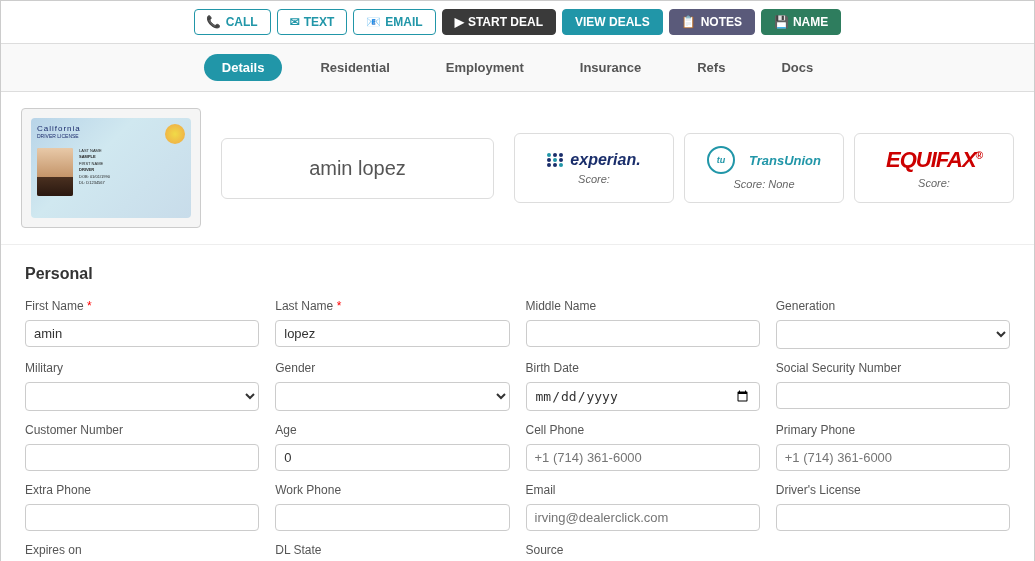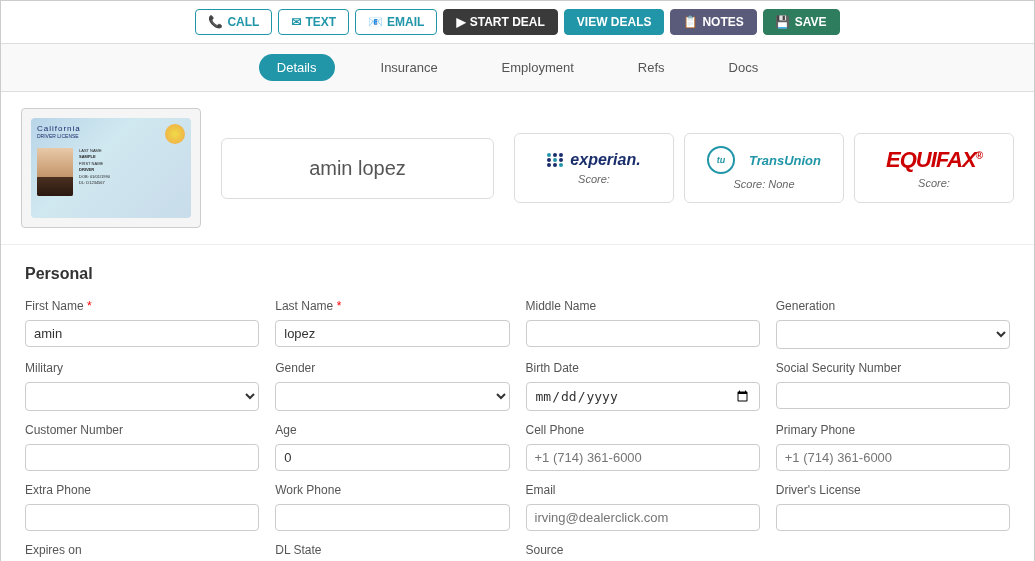--- a/index.html
+++ b/index.html
@@ -10,21 +10,21 @@
     
     .top-bar { background: #fff; display: flex; justify-content: center; align-items: center; padding: 8px 0; gap: 6px; border-bottom: 1px solid #ddd; }
     .top-bar-btn { display: flex; align-items: center; gap: 4px; padding: 5px 12px; border-radius: 4px; border: none; cursor: pointer; font-size: 12px; font-weight: bold; }
     .btn-outline { border: 1px solid #2196a8; color: #2196a8; background: #fff; }
     .btn-dark { background: #3a3a3a; color: #fff; border: 1px solid #3a3a3a; }
     .btn-teal { background: #2196a8; color: #fff; border: 1px solid #2196a8; }
     .btn-green { background: #2e7d5e; color: #fff; border: 1px solid #2e7d5e; }
     .btn-notes { background: #5a5a7a; color: #fff; border: 1px solid #5a5a7a; }
 
     
-    .nav-tabs { display: flex; justify-content: center; align-items: center; padding: 10px 0; gap: 28px; border-bottom: 1px solid #ddd; background: #f9f9f9; }
+    .nav-tabs { display: flex; justify-content: center; align-items: center; padding: 10px 0; gap: 20px; border-bottom: 1px solid #ddd; background: #f9f9f9; font-weight: bold; }
     .nav-tab { padding: 6px 18px; border-radius: 20px; cursor: pointer; font-size: 13px; color: #555; }
     .nav-tab.active { background: #2196a8; color: #fff; }
 
     
     .profile-header { display: flex; align-items: center; padding: 16px 20px; gap: 20px; background: #fff; border-bottom: 1px solid #eee; }
     .id-card-img { width: 180px; height: 120px; border: 1px solid #ccc; border-radius: 4px; overflow: hidden; background: #f5f5f5; display: flex; align-items: center; justify-content: center; }
     .id-card-inner { width: 160px; height: 100px; background: linear-gradient(135deg, #b8d4e8 0%, #d0e8f0 40%, #c8dcea 100%); border-radius: 4px; position: relative; display: flex; flex-direction: column; padding: 6px; }
 
     .name-box { flex: 1; max-width: 340px; }
     .name-display { border: 1px solid #ddd; border-radius: 6px; padding: 18px 20px; text-align: center; font-size: 20px; color: #555; background: #fff; }
@@ -83,28 +83,29 @@
     </button>
     <button class="top-bar-btn btn-teal">
       <span>VIEW DEALS</span>
     </button>
     <button class="top-bar-btn btn-notes">
       <span>📋</span>
       <span>NOTES</span>
     </button>
     <button class="top-bar-btn btn-green">
       <span>💾</span>
-      <span>SAVE</span>
+      <span>NAME</span>
     </button>
   </div>
 
   <div class="nav-tabs">
     <div class="nav-tab active">Details</div>
+    <div class="nav-tab">Residential</div>
+    <div class="nav-tab">Employment</div>
     <div class="nav-tab">Insurance</div>
-    <div class="nav-tab">Employment</div>
     <div class="nav-tab">Refs</div>
     <div class="nav-tab">Docs</div>
   </div>
 
   <div class="profile-header">
 
     <div class="id-card-img">
       <div class="id-card-inner">
         <div style="display:flex;justify-content:space-between;align-items:flex-start;">
           <div>

